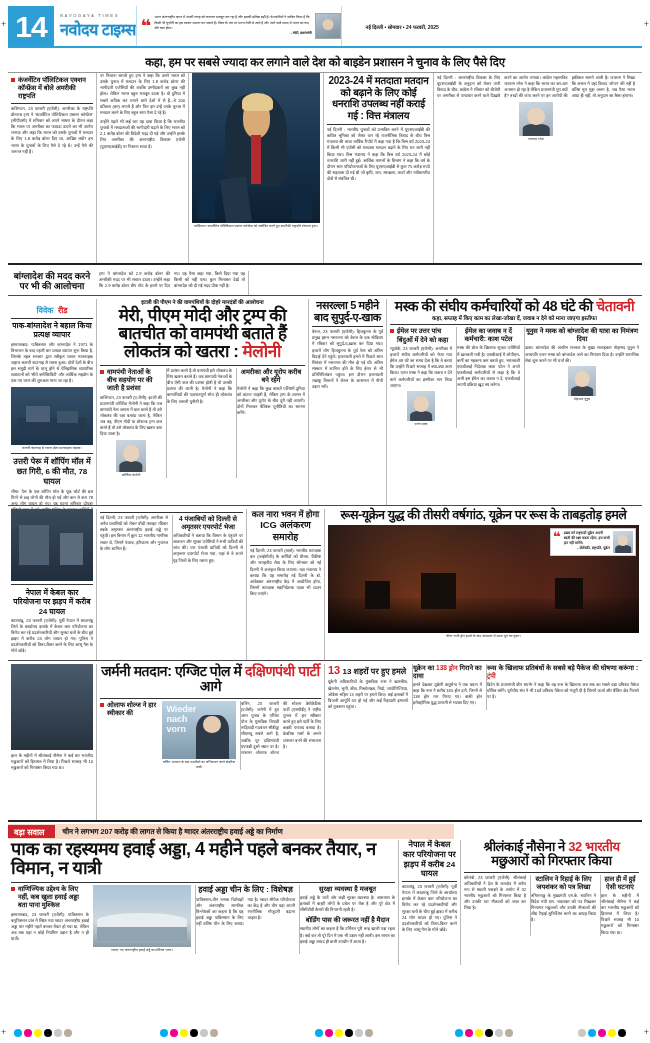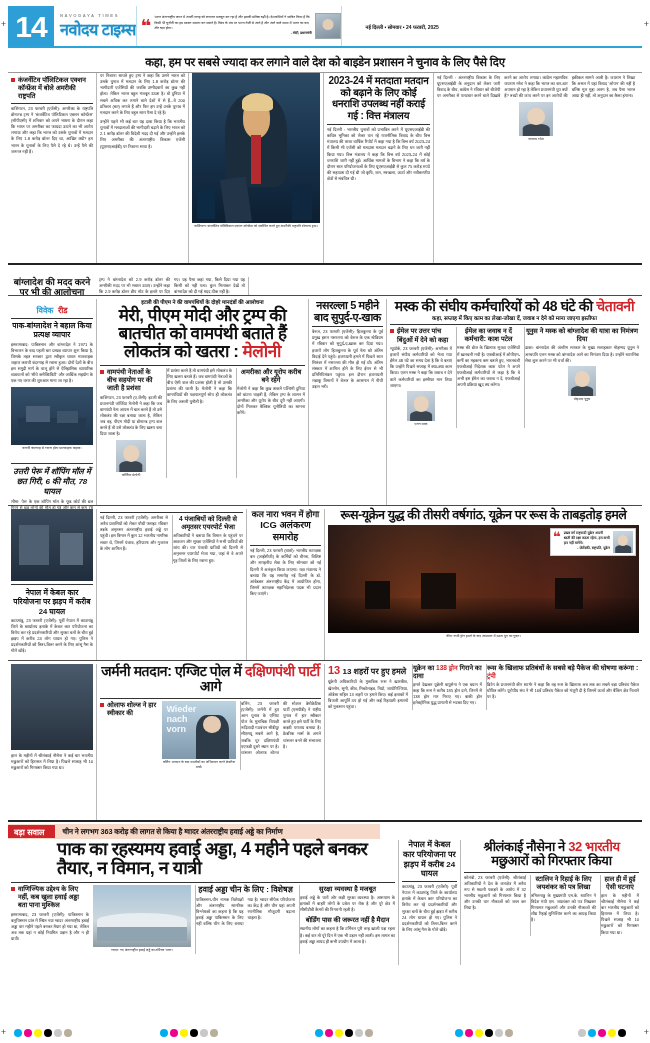--- a/index.html
+++ b/index.html
@@ -167,21 +167,21 @@
       </div>
       <div style="display:flex;justify-content:center;margin-top:2px;">
         <div>
           <div class="face-ph" style="width:34px;height:34px;"></div>
           <div class="caption">जयराम रमेश</div>
         </div>
       </div>
     </div>
   </div>
 
-  <div class="band hr-thick" style="padding-top:12px;height:32px;">
+  <div class="band hr-thick" style="padding-top:6px;height:32px;">
     <div class="col" style="width:88px;">
       <div class="hd-sm" style="font-size:9px;line-height:1.15;">बांग्लादेश की मदद करने पर भी की आलोचना</div>
     </div>
     <div class="col" style="width:152px;">
       <div class="body-txt t2">ट्रम्प ने बांग्लादेश को 2.9 करोड़ डॉलर की अमरीकी मदद पर भी सवाल उठाए। उन्होंने कहा कि 2.9 करोड़ डॉलर डीप स्टेट के इशारे पर दिए गए। यह पैसा कहां गया, किसे दिया गया यह किसी को नहीं पता। कुल मिलाकर देखें तो बांग्लादेश को दी गई मदद ठीक नहीं है।</div>
     </div>
     <div class="col vline" style="flex:1;"></div>
   </div>
 
   <div class="band rule" style="height:210px;padding-top:3px;">
@@ -192,21 +192,21 @@
         <span style="font-size:8px;font-weight:bold;color:#d2242b;">रीड</span>
       </div>
       <div class="hd-sm" style="padding:2px 0;">पाक-बांग्लादेश ने बहाल किया प्रत्यक्ष व्यापार</div>
       <div class="body-txt">इस्लामाबाद: पाकिस्तान और बांग्लादेश ने 1971 के विभाजन के बाद पहली बार प्रत्यक्ष व्यापार शुरू किया है, जिसके तहत सरकार द्वारा स्वीकृत चावल मालवाहक जहाज कराची बंदरगाह से रवाना हुआ। दोनों देशों के बीच इस समुद्री मार्ग के चालू होने से ऐतिहासिक व्यापारिक व्यवधानों को 'सीधे कनेक्टिविटी' और आर्थिक सहयोग के एक नए चरण की शुरुआत माना जा रहा है।</div>
       <div class="photo" style="height:58px;margin-top:3px;background:linear-gradient(180deg,#35506b,#1d3246);position:relative;">
         <div style="position:absolute;left:8%;bottom:18%;width:84%;height:30%;background:#24394e;"></div>
         <div style="position:absolute;left:18%;bottom:40%;width:30%;height:28%;background:#4b6076;"></div>
         <div style="position:absolute;left:56%;bottom:38%;width:26%;height:22%;background:#3d5367;"></div>
       </div>
       <div class="caption">कराची बंदरगाह से रवाना होता मालवाहक जहाज।</div>
-      <div class="hd-sm" style="border-top:1px solid #333;padding-top:3px;margin-top:11px;font-size:8px;font-style:italic;">उत्तरी पेरू में शॉपिंग मॉल में छत गिरी, 6 की मौत, 78 घायल</div>
+      <div class="hd-sm" style="border-top:1px solid #333;padding-top:3px;margin-top:1px;font-size:8px;">उत्तरी पेरू में शॉपिंग मॉल में छत गिरी, 6 की मौत, 78 घायल</div>
       <div class="body-txt" style="margin-top:2px;">लीमा: पेरू के एक शॉपिंग मॉल के फूड कोर्ट की छत गिरने से छह लोगों की मौत हो गई और कम से कम 78 अन्य लोग घायल हो गए। यह घटना शनिवार दोपहर ट्रुजिलो शहर में हुई। राष्ट्रीय पुलिस के दमकल कर्मियों ने मलबे से लोगों को बाहर निकाला और घायलों को अस्पताल पहुंचाया।</div>
     </div>
 
     <div class="col vline" style="width:212px;">
       <div class="tinyhd" style="font-size:5.4px;">इटली की पीएम ने की वामपंथियों के दोहरे मानदंडों की आलोचना</div>
       <div class="hd-xl" style="margin-top:1px;"><span>मेरी, पीएम मोदी और ट्रम्प की बातचीत को वामपंथी बताते हैं लोकतंत्र को खतरा : </span><span class="red">मेलोनी</span></div>
       <div style="display:flex;gap:4px;margin-top:3px;border-top:1px solid #333;padding-top:2px;">
         <div style="width:62px;">
           <div class="kicker">
             <span class="sq"></span>
@@ -350,31 +350,31 @@
         </div>
         <div style="flex:1;" class="vline">
           <div class="midhd" style="text-align:left;"><span>रूस के खिलाफ प्रतिबंधों के सबसे बड़े पैकेज की घोषणा करूंगा : </span><span class="red">ट्रंपी</span></div>
           <div class="body-txt" style="margin-top:2px;">ब्रिटेन के प्रधानमंत्री कीर स्टार्मर ने कहा कि वह रूस के खिलाफ अब तक का सबसे बड़ा प्रतिबंध पैकेज घोषित करेंगे। यूरोपीय संघ ने भी 16वें प्रतिबंध पैकेज को मंजूरी दी है जिसमें ऊर्जा और बैंकिंग क्षेत्र निशाने पर हैं।</div>
         </div>
       </div>
     </div>
   </div>
 
   <div class="band hr-thick" style="height:20px;align-items:center;">
-    <div class="tag-wrap" style="width:372px;height:15px;">
+    <div class="tag-wrap" style="width:446px;height:15px;">
       <span class="tag-red">बड़ा सवाल</span>
-      <span class="tag-text">चीन ने लगभग 363 करोड़ की लागत से किया है ग्वादर अंतरराष्ट्रीय हवाई अड्डे का निर्माण</span>
+      <span class="tag-text">चीन ने लगभग 207 करोड़ की लागत से किया है ग्वादर अंतरराष्ट्रीय हवाई अड्डे का निर्माण</span>
     </div>
     <div class="col vline" style="flex:1;"></div>
   </div>
 
   <div class="band" style="height:125px;">
 
     <div class="col" style="width:390px;">
-      <div class="hd-xl" style="font-size:18px;text-align:left;margin-left:46px;">पाक का रहस्यमय हवाई अड्डा, 4 महीने पहले बनकर तैयार, न विमान, न यात्री</div>
+      <div class="hd-xl" style="font-size:18px;text-align:left;">पाक का रहस्यमय हवाई अड्डा, 4 महीने पहले बनकर तैयार, न विमान, न यात्री</div>
       <div style="display:flex;gap:4px;margin-top:3px;border-top:1px solid #333;padding-top:2px;">
         <div style="width:78px;">
           <div class="kicker">
             <span class="sq"></span>
             <span>वाणिज्यिक उद्देश्य के लिए नहीं, कब खुला हवाई अड्डा बता पाना मुश्किल</span>
           </div>
           <div class="body-txt" style="margin-top:2px;">इस्लामाबाद, 23 फरवरी (एजेंसी): पाकिस्तान के बलूचिस्तान प्रांत में स्थित नया ग्वादर अंतरराष्ट्रीय हवाई अड्डा चार महीने पहले बनकर तैयार हो गया था, लेकिन अब तक यहां न कोई नियमित उड़ान है और न ही यात्री।</div>
         </div>
         <div style="width:98px;">
           <div class="photo" style="height:62px;background:linear-gradient(180deg,#a9c4d8 0%,#cfd9de 58%,#8d9ba4 100%);position:relative;">

